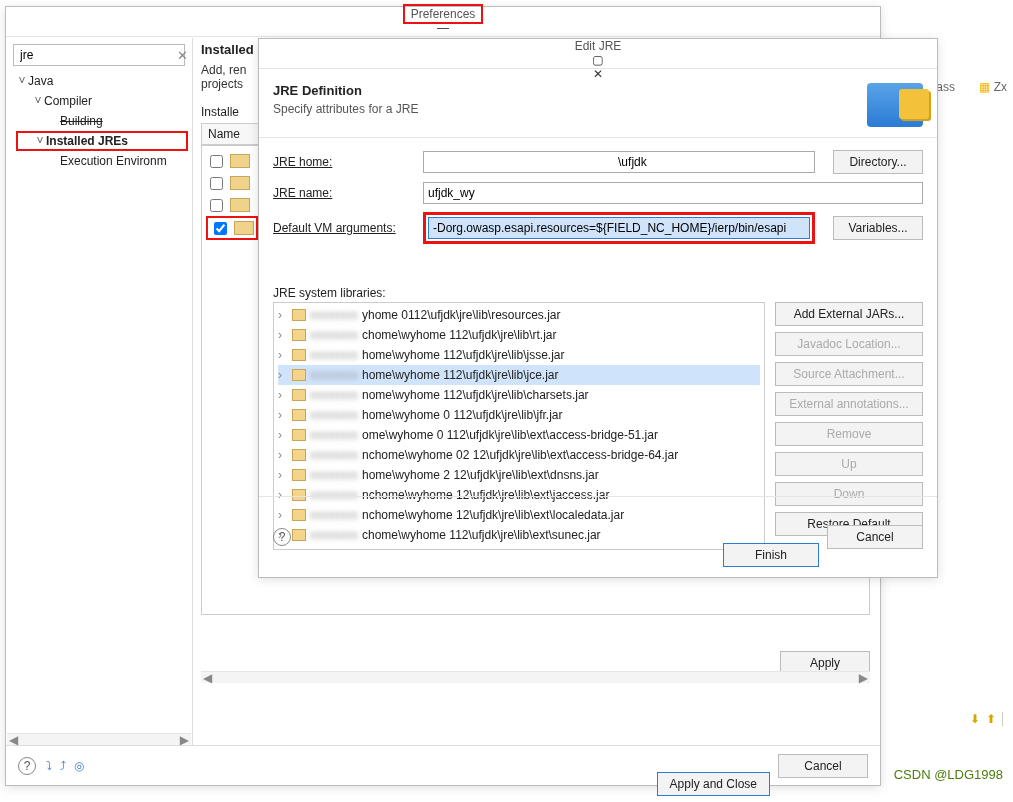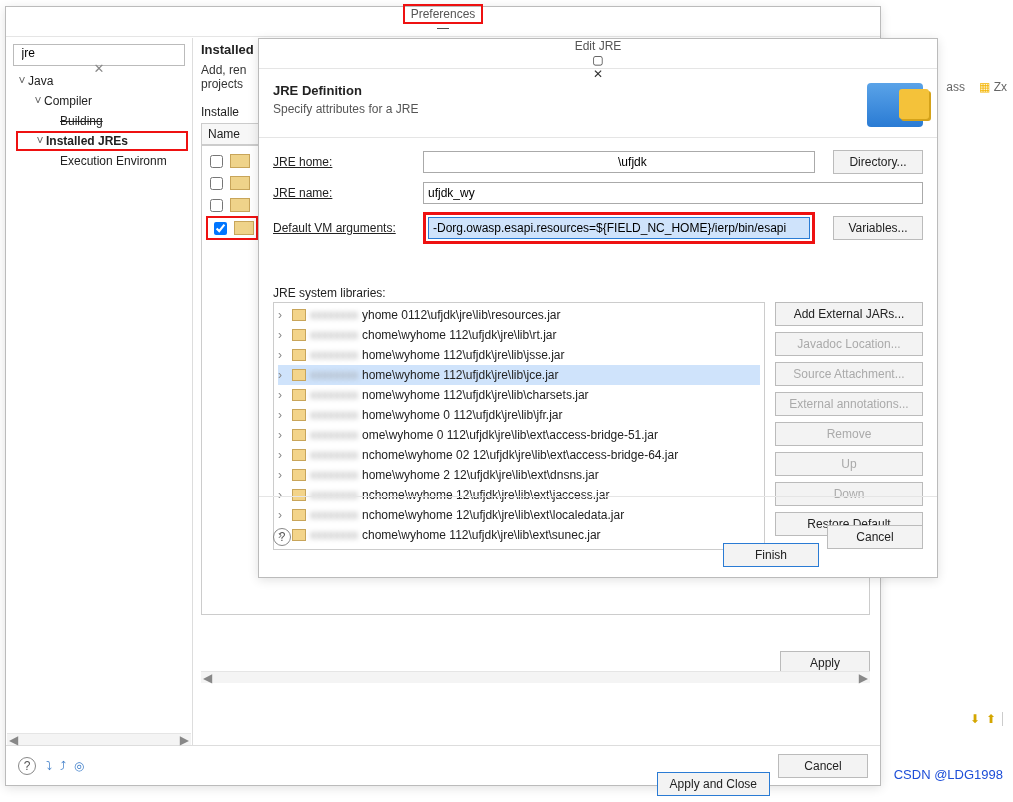--- a/index.html
+++ b/index.html
@@ -5,21 +5,21 @@
   * { box-sizing: border-box; font-family: "Segoe UI", Tahoma, sans-serif; font-size: 12px; }
   body { margin:0; background:#fff; width:1013px; height:802px; position:relative; overflow:hidden; color:#222; }
   .window { position:absolute; background:#fff; border:1px solid #bbb; box-shadow:0 2px 10px rgba(0,0,0,.12); }
   .titlebar { height:30px; display:flex; align-items:center; padding:0 8px; border-bottom:1px solid #e5e5e5;flex-direction:column; }
   .titlebar .icon { width:16px; height:16px; margin-right:6px; background:#555; border-radius:2px; }
   .title-text { flex:1; color:#555; }
   .winbtn { width:28px; height:22px; display:flex; align-items:center; justify-content:center; color:#333; }
   .hl-red { border:2px solid #e11; }
   .sep { position:absolute; left:186px; top:31px; bottom:40px; width:1px; background:#ddd; }
 
-  .searchbox { position:absolute; left:7px; top:37px; width:172px; height:22px; display:flex; align-items:center; border:1px solid #bbb; padding:0 4px;flex-direction:column; }
+  .searchbox { position:absolute; left:7px; top:37px; width:172px; height:22px; display:flex; align-items:center; border:1px solid #bbb; padding:0 4px; }
   .searchbox input { border:none; outline:none; flex:1; }
   .searchbox .clr { color:#888; font-size:13px; }
 
   .tree { position:absolute; left:10px; top:64px; width:172px; }
   .tree .item { display:flex; align-items:center; height:20px; white-space:nowrap; }
   .tree .caret { width:12px; text-align:center; color:#666; }
   .tree .bold { font-weight:600; }
   .tree .strike { text-decoration:line-through; }
 
   .right-pane { position:absolute; left:195px; right:10px; top:35px; bottom:54px; }
@@ -53,28 +53,28 @@
   .lib-actions { width:148px; display:flex; flex-direction:column; gap:6px; }
   .lib-actions .btn { width:100%; min-width:auto; margin:0;text-align:center; }
   .librow { height:20px; display:flex; align-items:center; gap:4px; white-space:nowrap; }
   .librow .exp { color:#888; width:10px; }
   .librow .jaricon { width:14px; height:12px; background:#f3d48a; border:1px solid #c8a55a; }
   .librow.sel { background:#cfe3fb; }
   .blur { color:transparent; text-shadow:0 0 5px #999; }
   .help-icon { width:18px; height:18px; border:1px solid #888; border-radius:50%; display:flex; align-items:center; justify-content:center; color:#555; }
   .dlg-footer { position:absolute; left:0; right:0; bottom:0; padding:10px 14px; display:flex; align-items:center; border-top:1px solid #e5e5e5; }
   
-  .watermark { position:absolute; right:10px; bottom:20px; color:#1d4ed8; font-size:13px; }
+  .watermark { position:absolute; right:10px; bottom:20px; color:#4d7c0f; font-size:13px; }
   .scroll-h { position:absolute; left:0; right:0; bottom:0; height:12px; background:#f4f4f4; border-top:1px solid #e5e5e5; display:flex; align-items:center; justify-content:space-between; padding:0 2px; font-size:9px; color:#888;}
   .chkfolder { display:inline-flex; width:20px; height:14px; background:#efd38a; border:1px solid #c8a55a; margin-left:4px; }
 </style>
 </head>
 <body>
 
-<div style="position:absolute; right:6px; top:80px; display:flex; gap:14px; color:#666;margin-left:10px;">
+<div style="position:absolute; right:6px; top:80px; display:flex; gap:24px; color:#666;margin-left:10px;">
   <span>ass</span>
   <span><span style="color:#f4b400">▦</span> <span>Zx</span></span>
 </div>
 <div style="position:absolute; right:10px; top:712px; color:#d4a600; display:flex; gap:6px;">
   <span>⬇</span>
   <span>⬆</span>
   <span style="width:1px;height:14px;background:#ccc;display:inline-block"></span>
 </div>
 
 <div id="prefs" class="window" style="left:5px; top:6px; width:876px; height:780px;">

